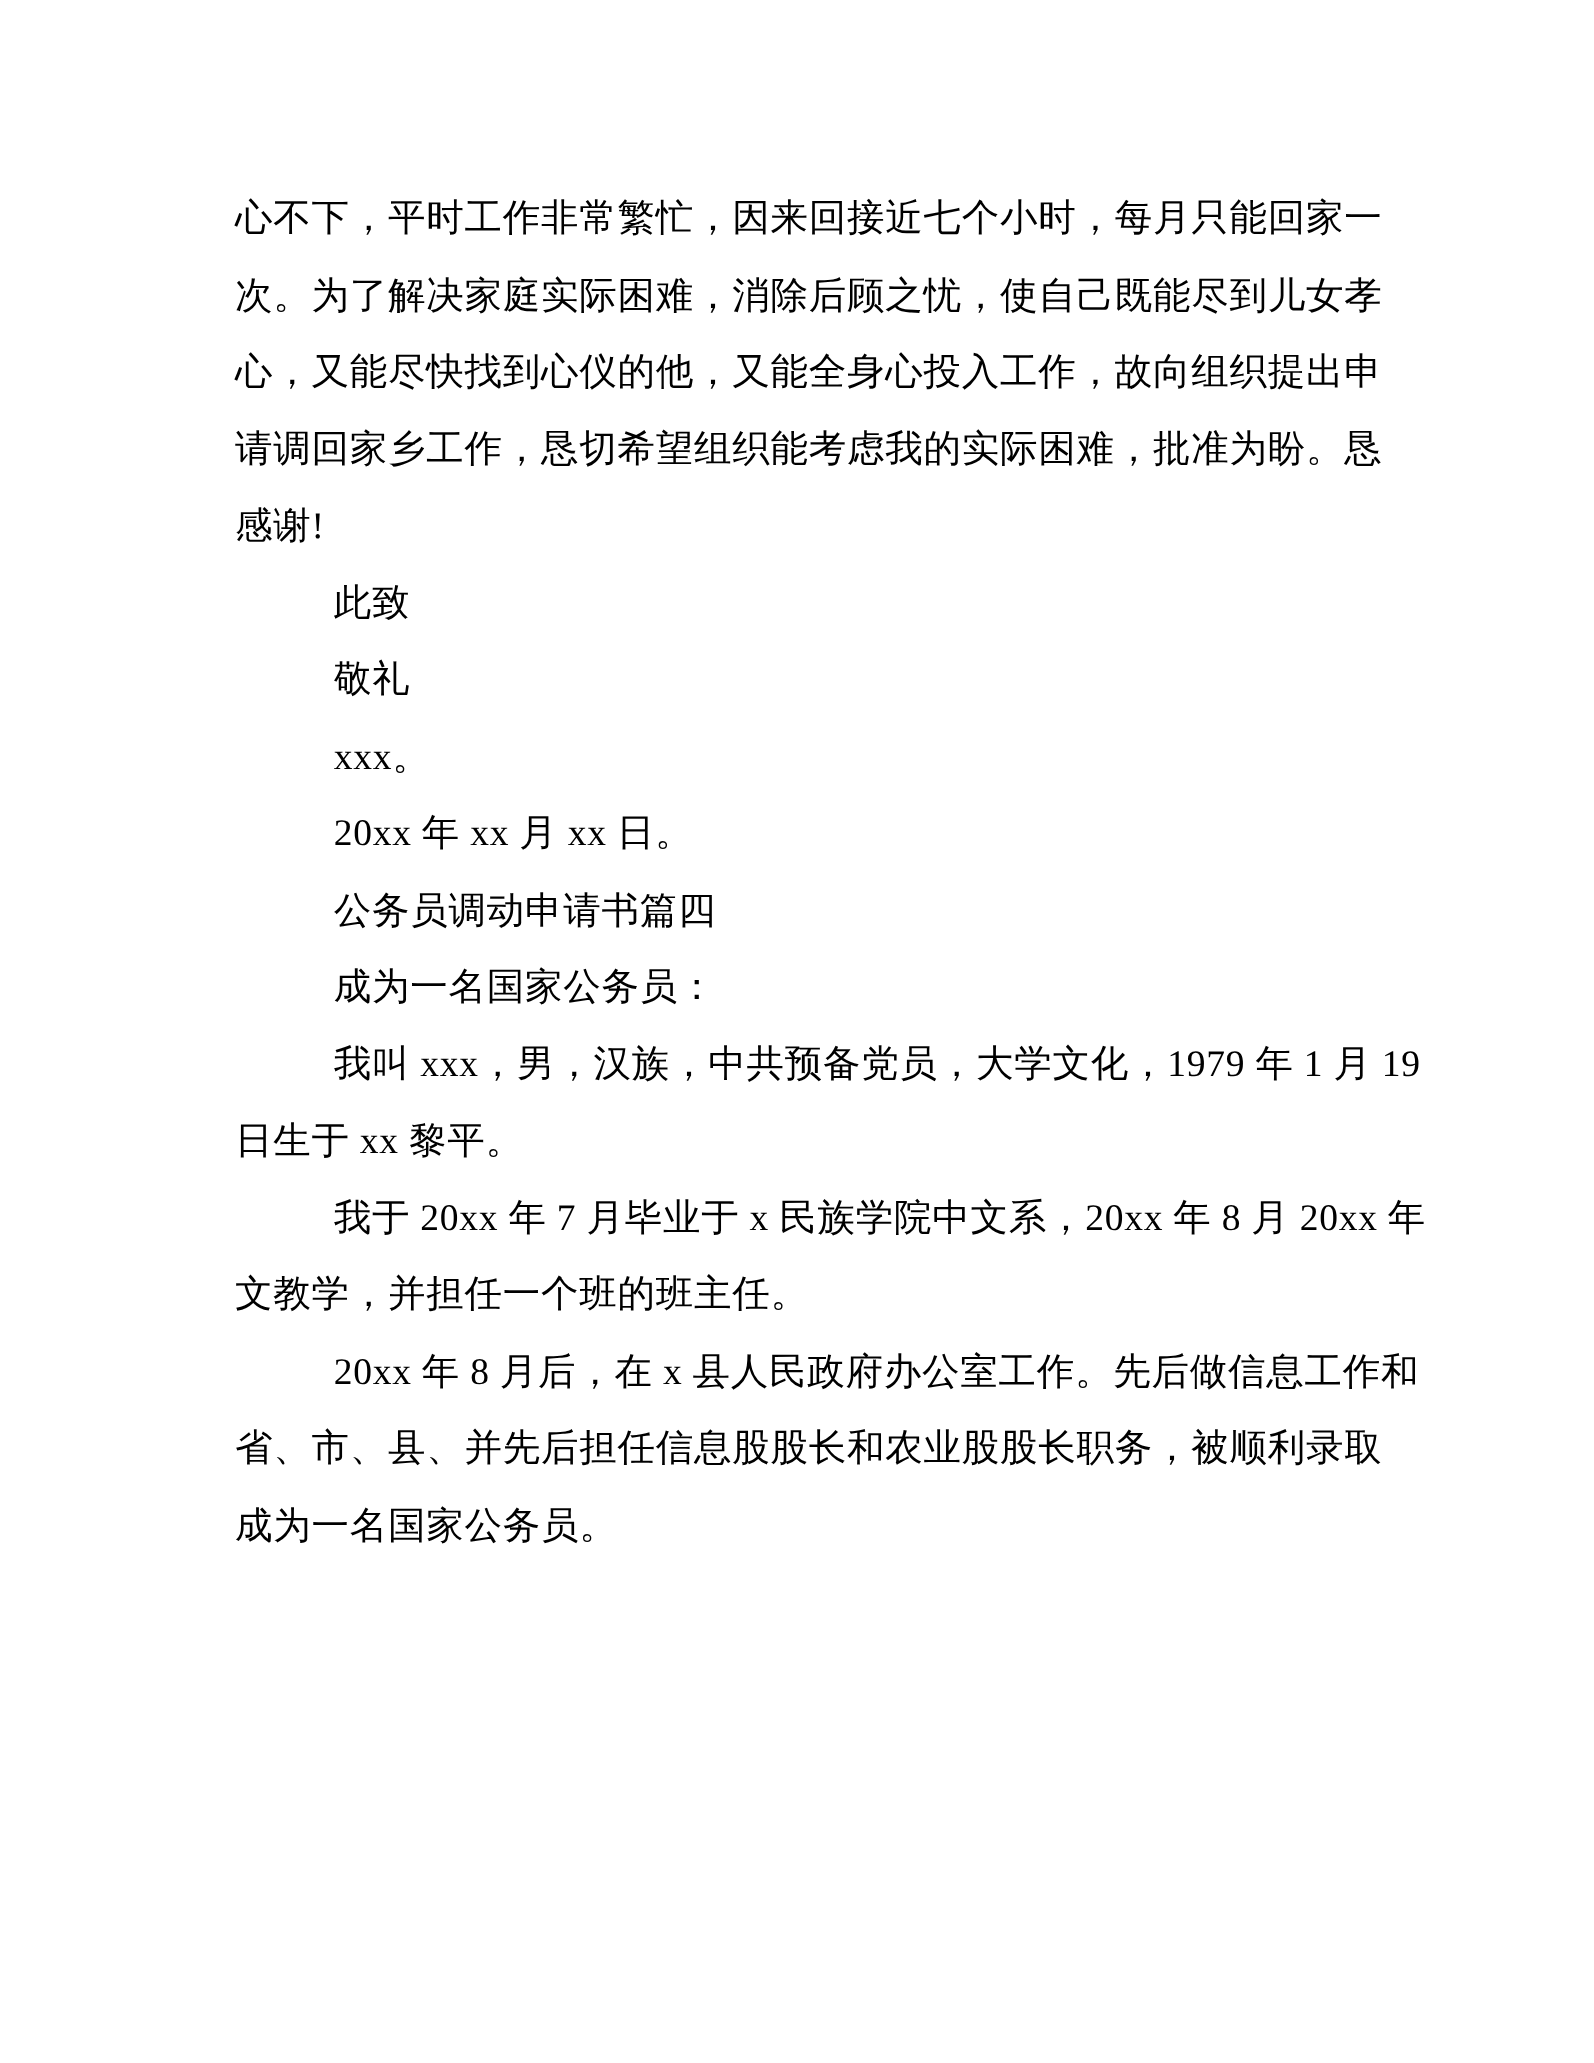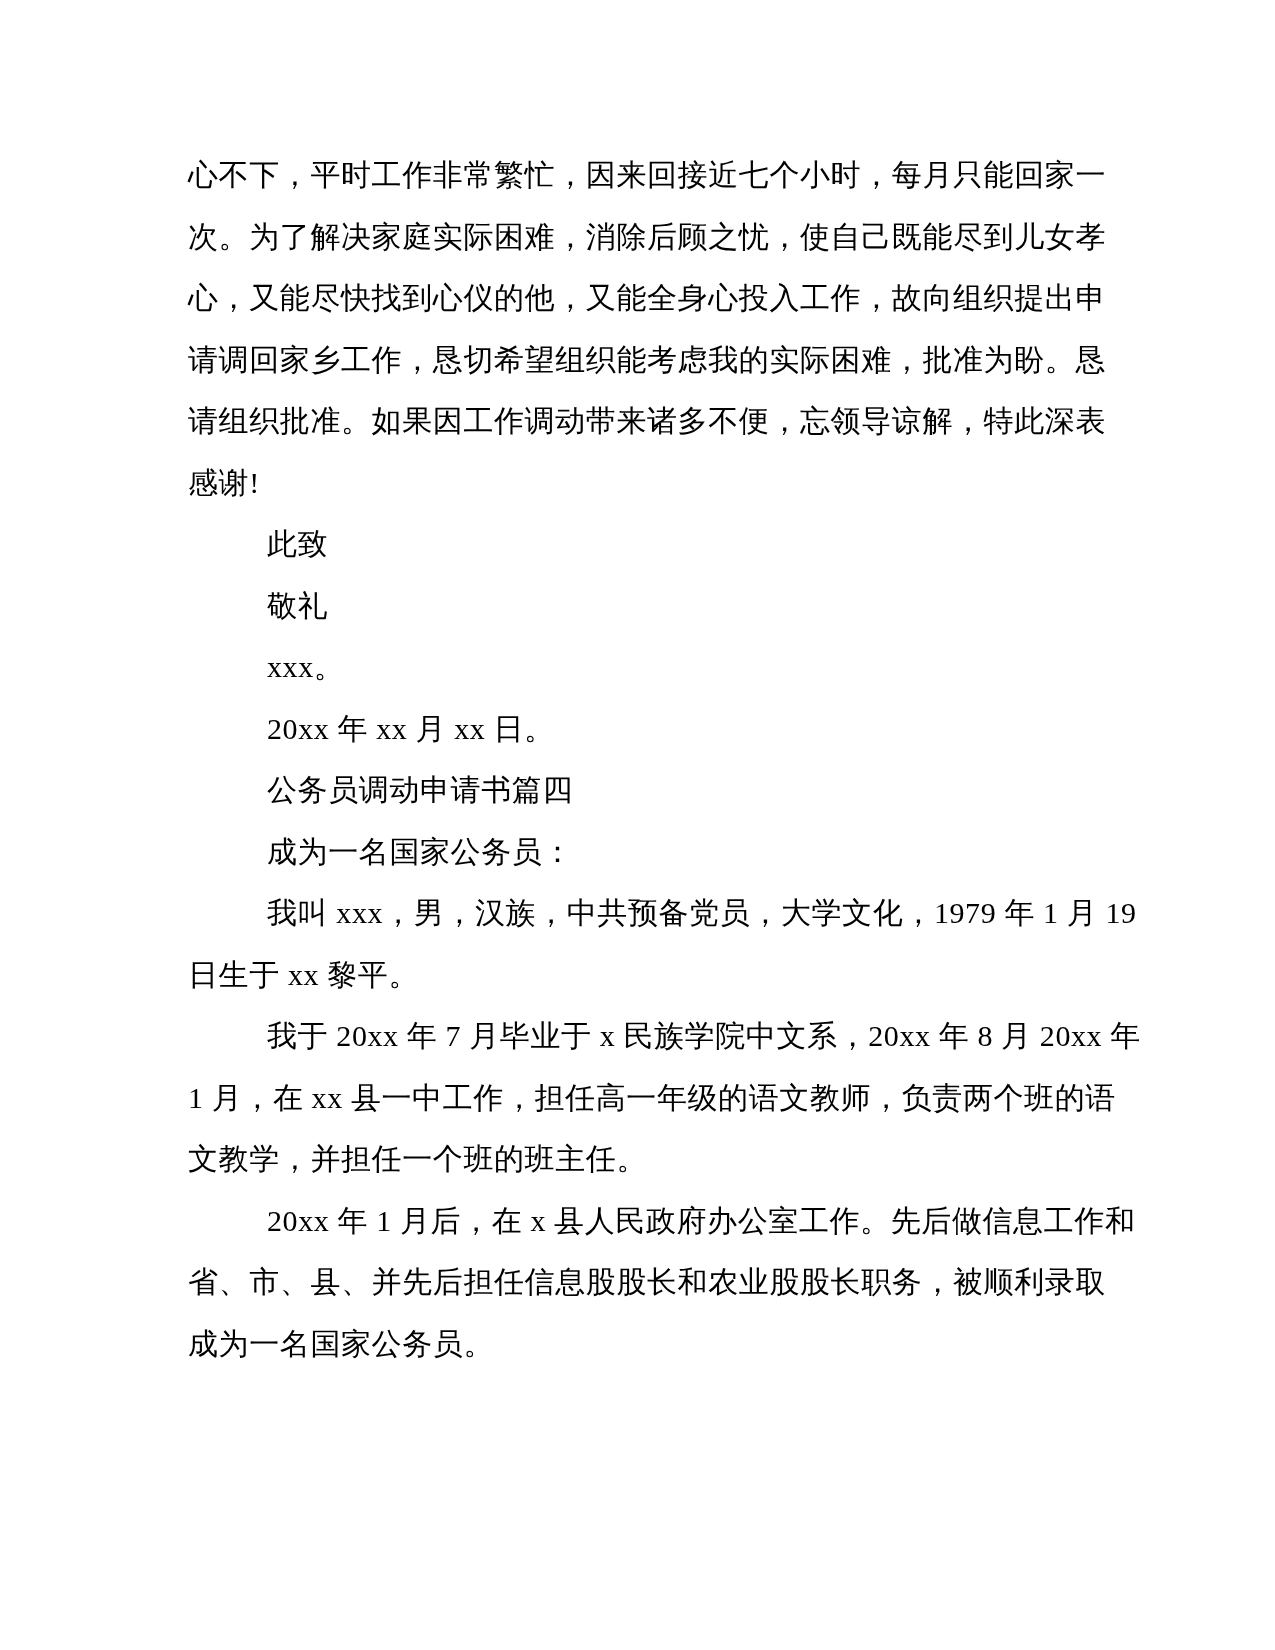--- a/index.html
+++ b/index.html
@@ -35,30 +35,28 @@
 </style>
 </head>
 <body>
 
 <div class="page" style="background: rgb(255, 255, 255); color: rgb(0, 0, 0);">
   <div class="content" id="doc-lines">
       <div class="line">心不下，平时工作非常繁忙，因来回接近七个小时，每月只能回家一</div>
       <div class="line">次。为了解决家庭实际困难，消除后顾之忧，使自己既能尽到儿女孝</div>
       <div class="line">心，又能尽快找到心仪的他，又能全身心投入工作，故向组织提出申</div>
       <div class="line">请调回家乡工作，恳切希望组织能考虑我的实际困难，批准为盼。恳</div>
-      <div class="line">请组织批准。如果因工作调动带来诸多不便，忘领导谅解，特此深表</div>
       <div class="line">感谢!</div>
       <div class="line indent">此致</div>
       <div class="line indent">敬礼</div>
       <div class="line indent">xxx。</div>
       <div class="line indent">20xx 年 xx 月 xx 日。</div>
       <div class="line indent">公务员调动申请书篇四</div>
       <div class="line indent">成为一名国家公务员：</div>
       <div class="line indent">我叫 xxx，男，汉族，中共预备党员，大学文化，1979 年 1 月 19</div>
       <div class="line">日生于 xx 黎平。</div>
       <div class="line indent">我于 20xx 年 7 月毕业于 x 民族学院中文系，20xx 年 8 月 20xx 年</div>
-      <div class="line">1 月，在 xx 县一中工作，担任高一年级的语文教师，负责两个班的语</div>
       <div class="line">文教学，并担任一个班的班主任。</div>
-      <div class="line indent">20xx 年 1 月后，在 x 县人民政府办公室工作。先后做信息工作和</div>
+      <div class="line indent">20xx 年 8 月后，在 x 县人民政府办公室工作。先后做信息工作和</div>
       <div class="line">省、市、县、并先后担任信息股股长和农业股股长职务，被顺利录取</div>
       <div class="line">成为一名国家公务员。</div>
     </div>
 </div>
 
 </body></html>

